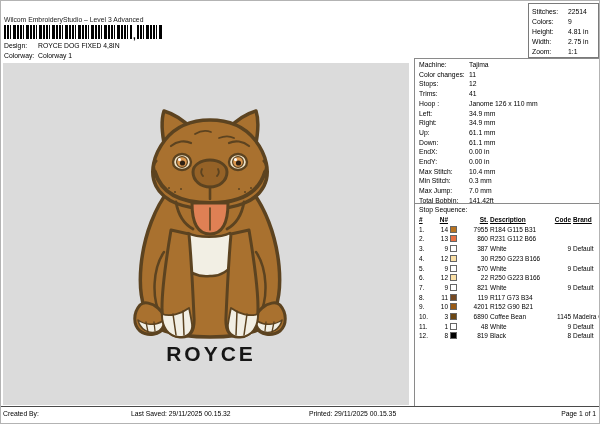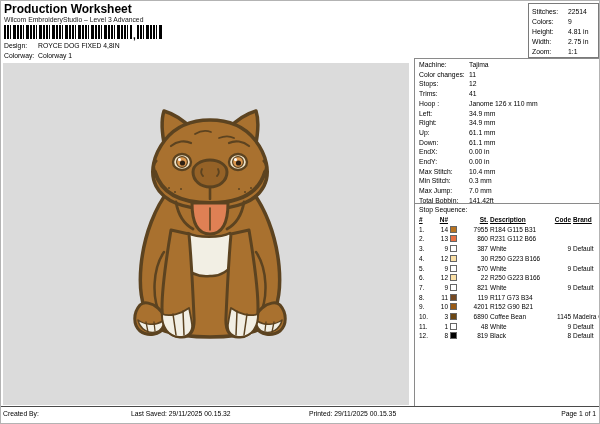--- a/index.html
+++ b/index.html
@@ -56,21 +56,20 @@
   .f-created{left:2px;}
   .f-saved{left:130px;}
   .f-printed{left:308px;}
   .f-page{right:3px;}
 </style>
 </head>
 <body>
 
 <div id="page">
 
-  <div class="title">Production Worksheet</div>
   <div class="subtitle">Wilcom EmbroideryStudio – Level 3 Advanced</div>
 
   <div class="barcode">
     <span class="bars bars-a"></span>
     <span class="barcode-comma">,</span>
     <span class="bars bars-b"></span>
   </div>
 
   <div class="meta-row meta-design">
     <span class="lbl">Design:</span>
@@ -165,20 +164,21 @@
         <g fill="var(--outline)" stroke="none">
           <circle cx="38" cy="84" r="1"></circle>
             <circle cx="44" cy="88" r="1"></circle>
             <circle cx="50" cy="85" r="1"></circle>
           <circle cx="120" cy="84" r="1"></circle>
             <circle cx="114" cy="88" r="1"></circle>
             <circle cx="108" cy="85" r="1"></circle>
         </g>
       </g>
     </svg>
+    <div class="design-name">ROYCE</div>
   </div>
 
   <div class="v-divider"></div>
 
   <div class="machine-panel">
 
   <div class="row">
       <span class="lbl">Machine:</span>
       <span>Tajima</span>
     </div>

